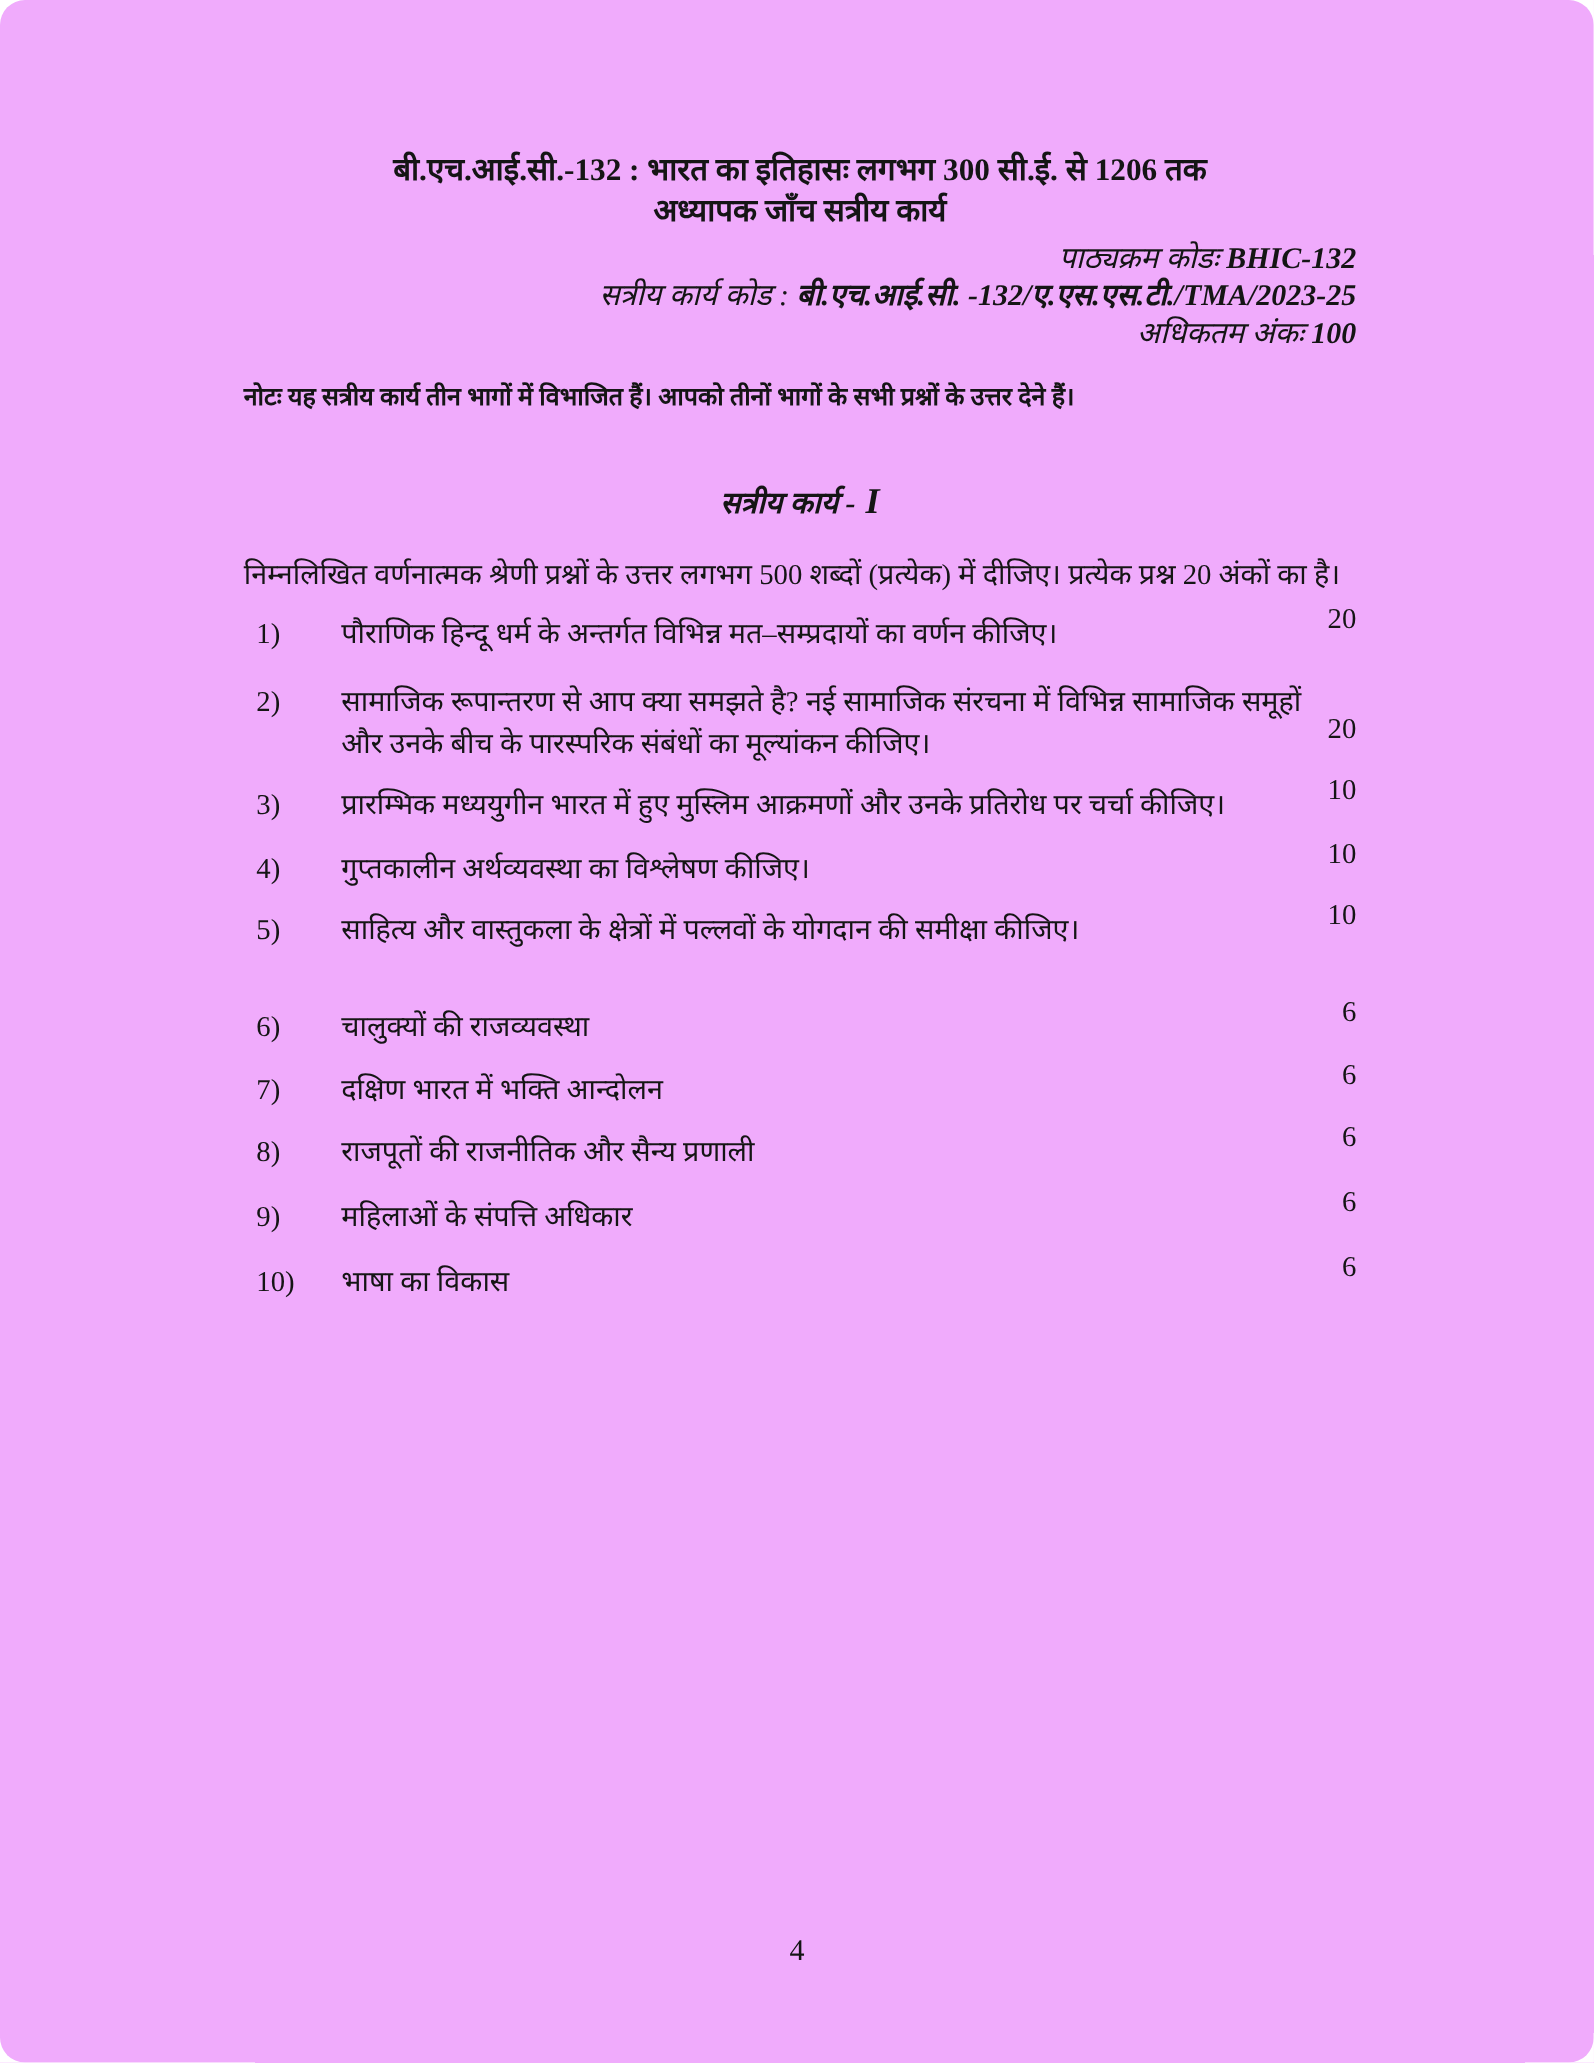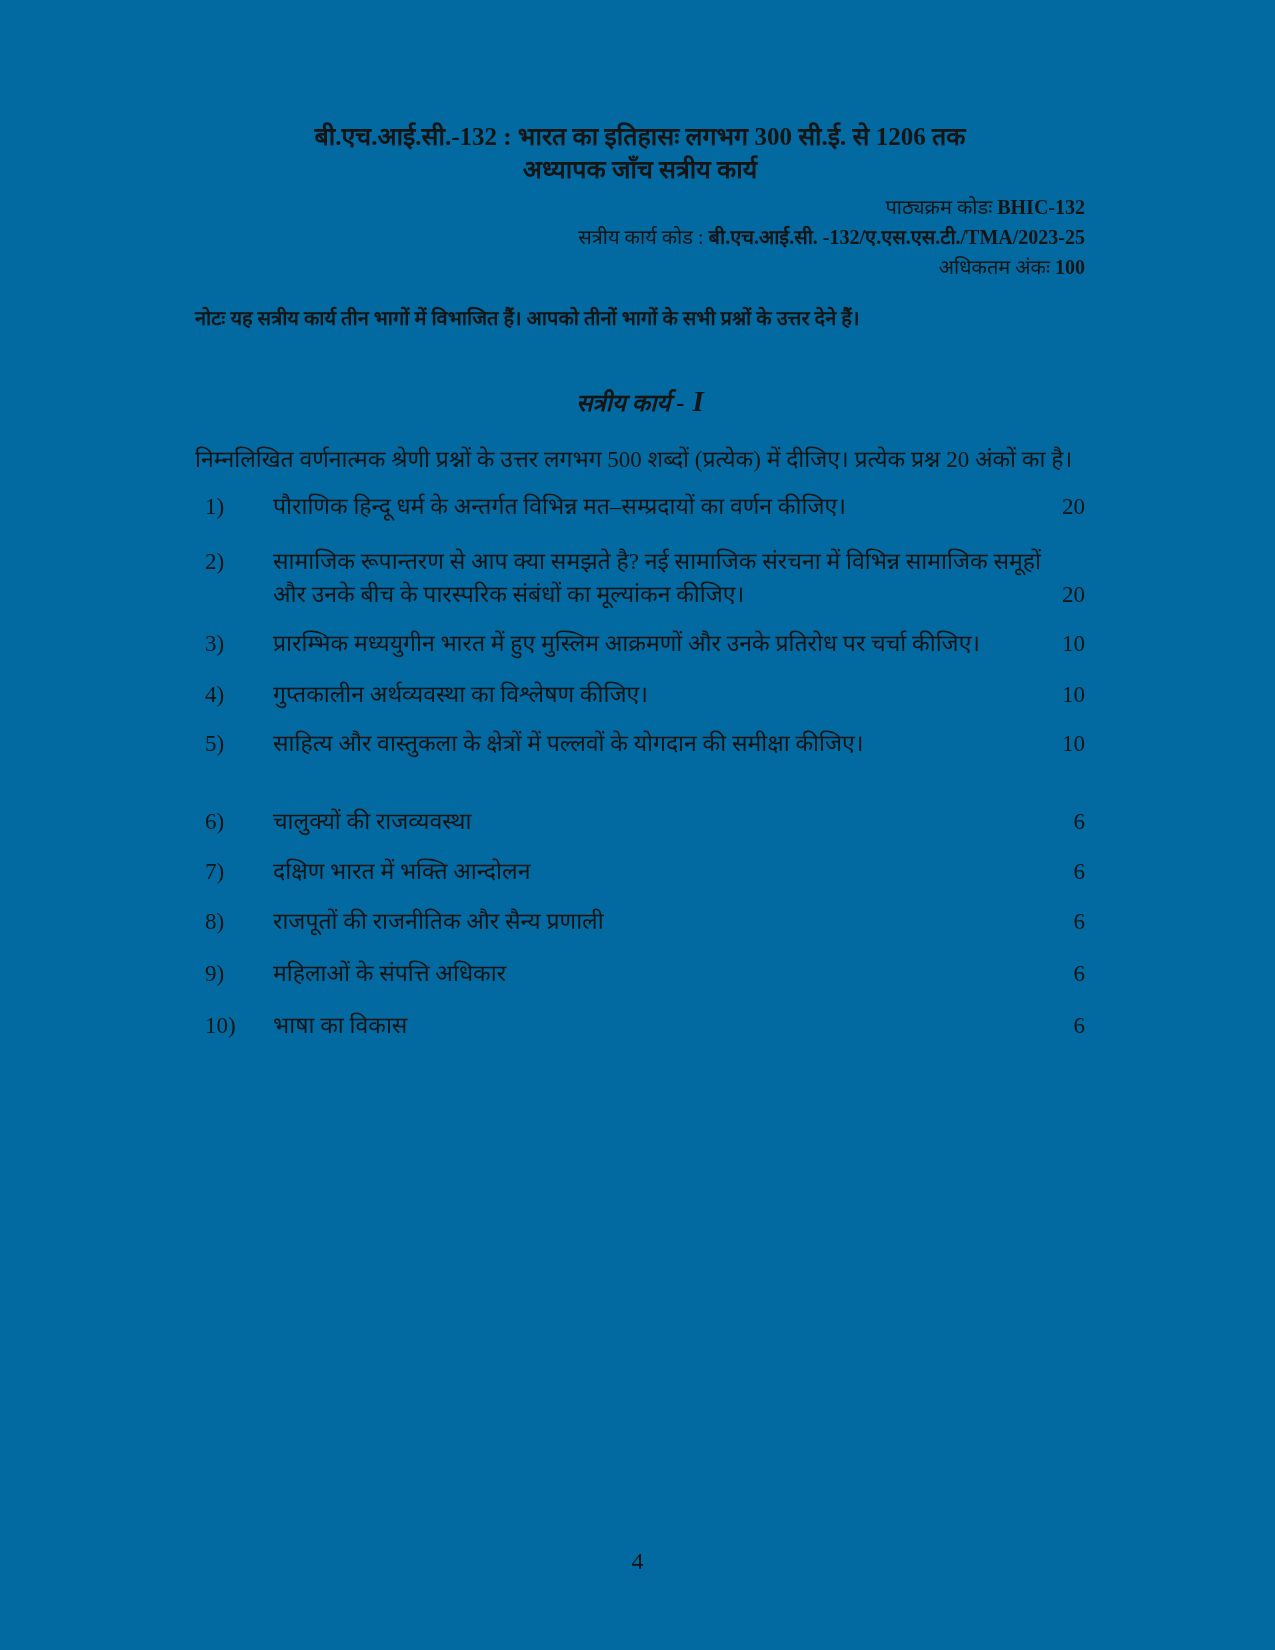--- a/index.html
+++ b/index.html
@@ -1,45 +1,46 @@
 <!DOCTYPE html>
 <html lang="hi"><head>
 <meta charset="utf-8">
 <style>
   html,body { margin:0; padding:0; background:#ffffff; }
   .page {
     position:relative;
     width:1275px; height:1650px;
-    background:#0369a1;
+    background:#f0abfc;
     color:#151515;
     font-family:"Liberation Serif","DejaVu Serif",serif;
     overflow:hidden;
+    border-radius:20px;
   }
   .content { position:absolute; left:195px; top:0; width:890px; }
 
   .title-block { margin-top:120px; text-align:center; font-weight:bold; font-size:25px; line-height:33px; }
   .title-line { display:block; }
 
-  .codes { margin-top:6px; text-align:right; font-size:20px; line-height:30px; }
+  .codes { margin-top:6px; text-align:right; font-size:24px; line-height:30px;font-style:italic; }
   .codes .line { display:block; }
   .codes .val { font-weight:bold; }
 
   .note { margin:20px 0 0 0; font-weight:bold; font-size:20px; line-height:33px; text-align:justify; }
 
   .sec-head { text-align:center; font-weight:bold; font-size:24px; line-height:36px;font-style:italic; }
   .sec-head .numeral { font-family:"Liberation Serif",serif; font-size:29px; margin-left:8px; }
 
   .instr { margin:22px 0 0 0; font-weight:normal; font-size:23px; line-height:33px; text-align:justify; }
   .instr.tight { margin-top:14px; }
 
   .q-row { display:flex; font-size:23px; line-height:33px; margin-top:17px; }
   .q-num { flex:0 0 78px; width:78px; box-sizing:border-box; padding-left:10px; }
   .q-body { flex:1; position:relative; }
   .q-text { display:block; text-align:justify; padding-right:44px; }
-  .q-marks { position:absolute; right:0; bottom:0; }
+  .q-marks { position:absolute; right:0; bottom:12px; }
 
   .mt14 { margin-top:14px; } .mt16 { margin-top:16px; } .mt18 { margin-top:18px; }
   .mt19 { margin-top:19px; } .mt22 { margin-top:22px; }
   .sec-1 { margin-top:48px; } .sec-2 { margin-top:8px; } .sec-3 { margin-top:45px; }
 
   .page-number { position:absolute; left:0; right:0; top:1546px; text-align:center; font-size:24px; line-height:30px; }
 </style>
 </head>
 <body>
 

